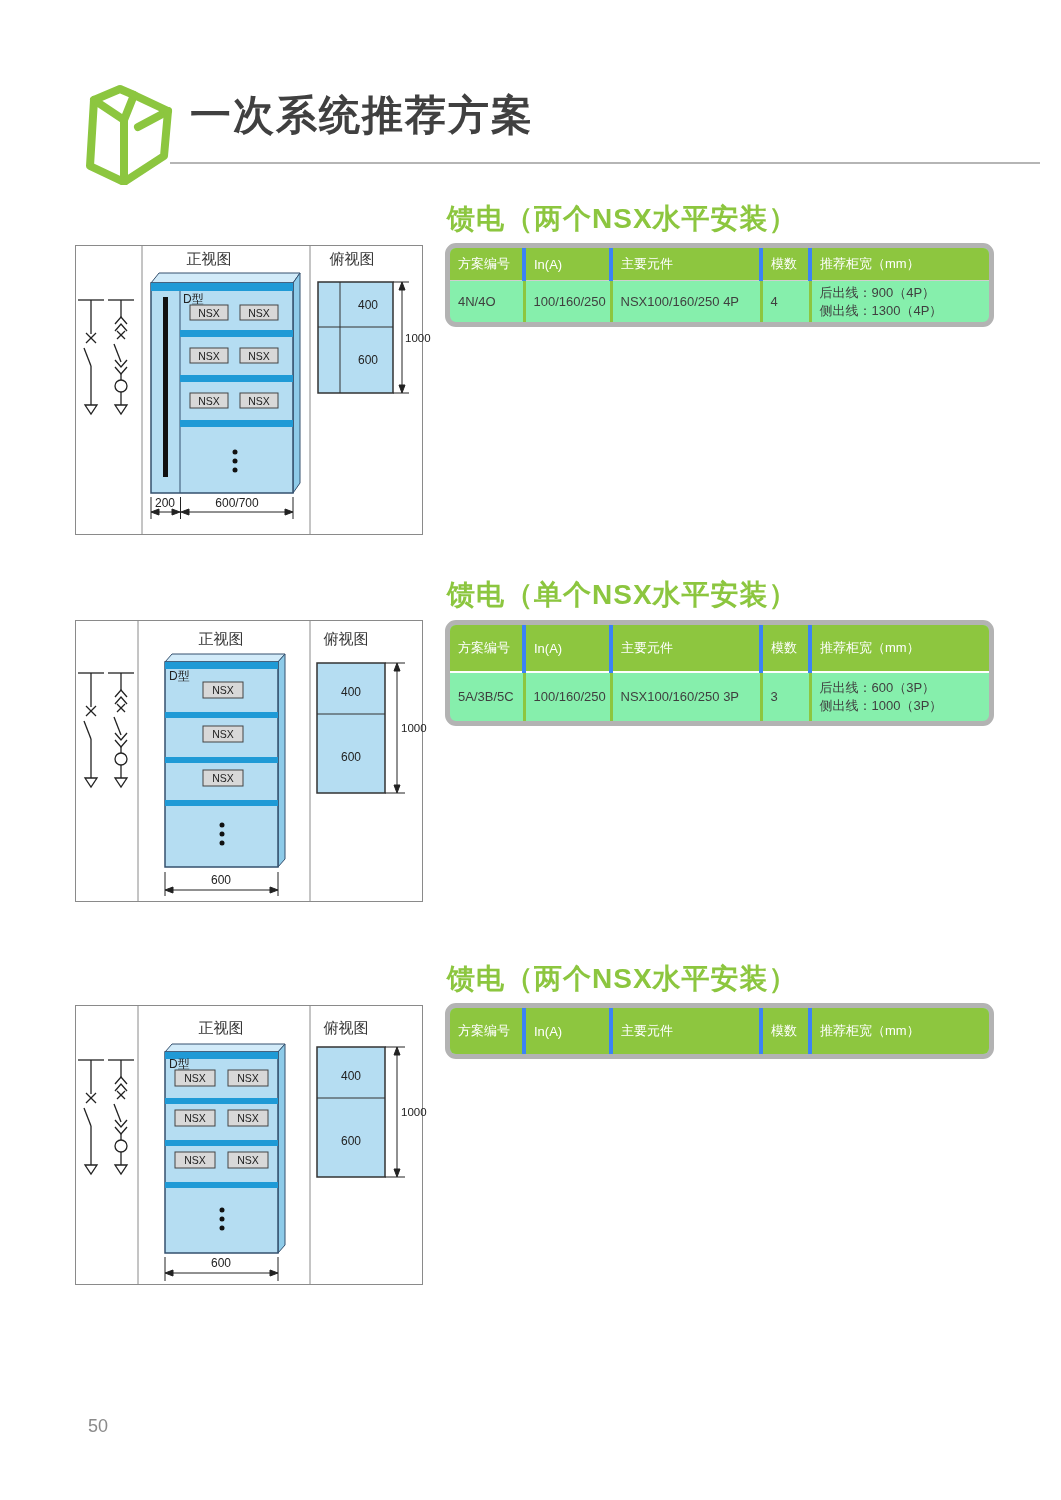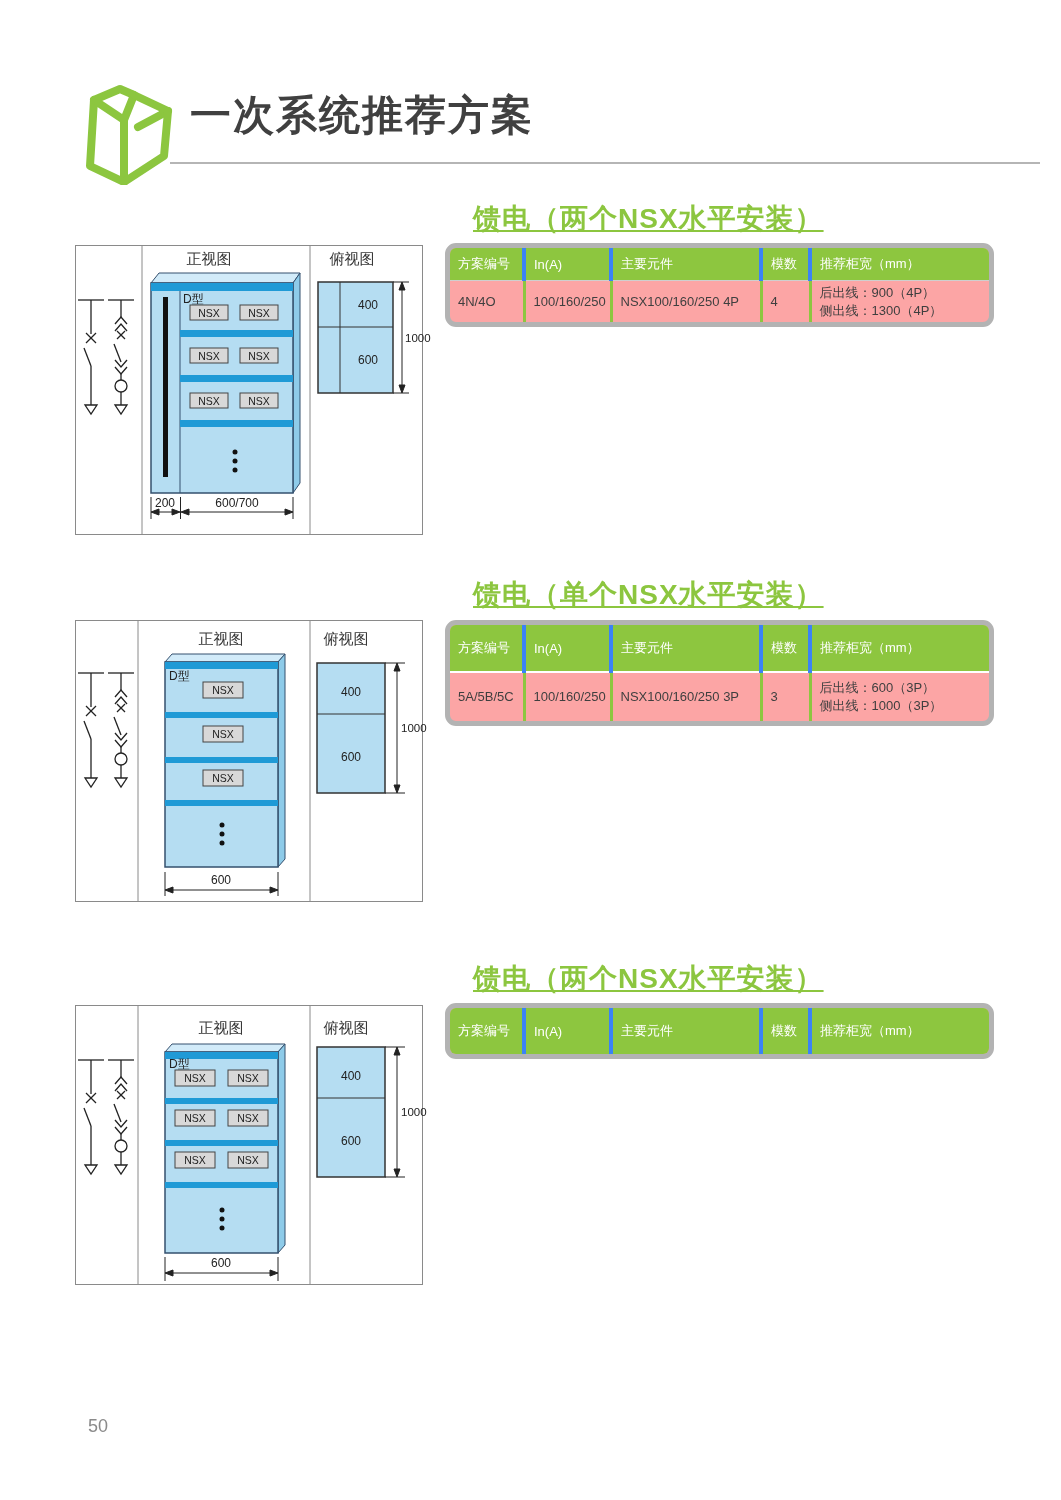--- a/index.html
+++ b/index.html
@@ -6,23 +6,23 @@
   body{
     width:1061px;height:1500px;position:relative;background:#ffffff;
     font-family:"Liberation Sans","DejaVu Sans",sans-serif;
     -webkit-font-smoothing:antialiased;
   }
   .abs{position:absolute;}
   
   .main-title{left:190px;top:88px;font-size:41px;font-weight:bold;color:#404040;letter-spacing:2px;}
   .title-rule{left:170px;top:162px;width:870px;height:2px;background:#b5b5b5;}
   
-  .section-title{left:473px;font-size:28px;font-weight:bold;color:#8cc63f;letter-spacing:1px;text-decoration:underline;}
+  .section-title{left:447px;font-size:28px;font-weight:bold;color:#8cc63f;letter-spacing:1px;}
   
-  .tbl-shell{left:445px;width:549px;border:5px solid #b3b3b3;border-radius:11px;background:#fca5a5;overflow:hidden;box-sizing:border-box;}
+  .tbl-shell{left:445px;width:549px;border:5px solid #b3b3b3;border-radius:11px;background:#86efac;overflow:hidden;box-sizing:border-box;}
   table{width:100%;border-collapse:collapse;table-layout:fixed;font-size:13px;}
   th{background:#8dc63f;color:#ffffff;font-weight:normal;text-align:left;padding:3px 8px;border-left:4px solid #3b82f6;vertical-align:middle;}
   td{color:#3f3f3f;padding:3px 8px;border-left:3px solid #8dc63f;border-top:2px solid #ffffff;vertical-align:middle;line-height:1.35;}
   th:first-child,td:first-child{border-left:none;}
   tr.r2 td{border-top:1px solid #cfcfcf;}
   .t-compact th{height:26px;} .t-compact td{height:32px;}
   .t-roomy th{height:40px;}  .t-roomy td{height:42px;}
   
   svg.panel{position:absolute;overflow:visible;}
   .view-label{font-size:15px;fill:#333;}
@@ -267,21 +267,21 @@
       </colgroup>
     <tbody>
         <tr>
       <th>方案编号</th>
       <th>In(A)</th>
       <th>主要元件</th>
       <th>模数</th>
       <th>推荐柜宽（mm）</th>
     </tr>
     <tr>
-      <td>5A/5B/5C</td>
+      <td>5A/3B/5C</td>
       <td>100/160/250</td>
       <td>NSX100/160/250 3P</td>
       <td>3</td>
       <td>
         <div>后出线：600（3P）</div>
         <div>侧出线：1000（3P）</div>
       </td>
     </tr>
   </tbody>
     </table>

